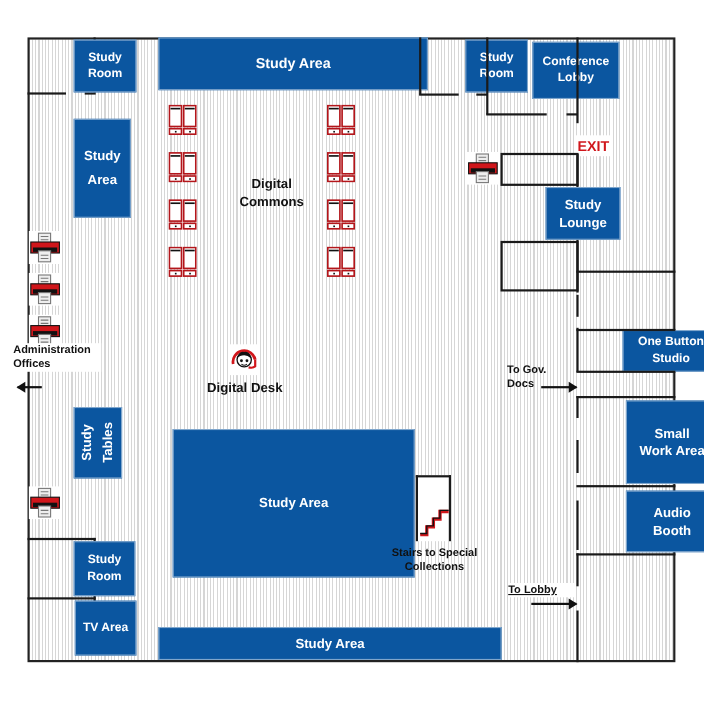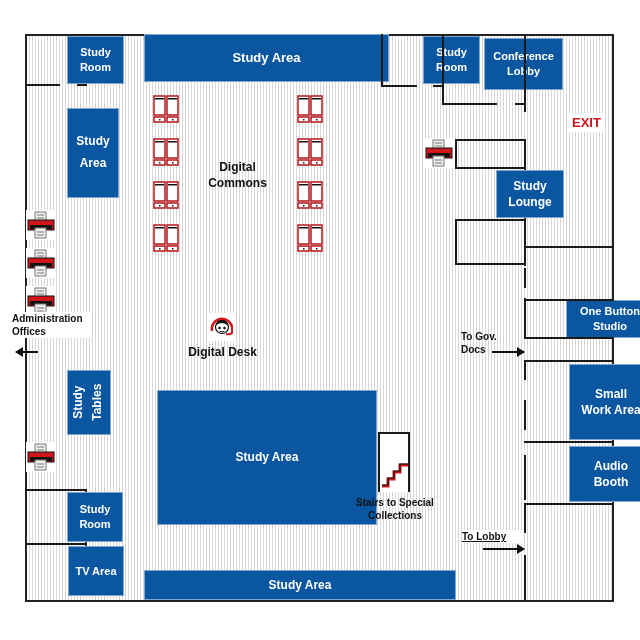--- a/index.html
+++ b/index.html
@@ -50,21 +50,21 @@
 
 <div class="wall" style="left:442px;top:34px;width:2px;height:70px;"></div>
 <div class="wall" style="left:442px;top:103px;width:55px;height:2px;"></div>
 <div class="wall" style="left:515px;top:103px;width:10px;height:2px;"></div>
 <div class="room" style="left:444px;top:38px;width:79px;height:52px;font-size:11px;">
     <span>Conference
 Lobby</span>
   </div>
 
 <div class="wall" style="left:524px;top:34px;width:2px;height:78px;"></div>
-<div class="exit" style="left:522px;top:113px;margin-left:47px;">EXIT</div>
+<div class="exit" style="left:522px;top:123px;">EXIT</div>
 <div class="wall" style="left:524px;top:140px;width:2px;height:126px;"></div>
 <div class="wall" style="left:524px;top:246px;width:90px;height:2px;"></div>
 
 <div class="outline" style="left:455px;top:139px;width:71px;height:30px;"></div>
 
 <div class="room" style="left:456px;top:170px;width:68px;height:48px;font-size:12px;">
     <span>Study
 Lounge</span>
   </div>
 <div class="outline" style="left:455px;top:219px;width:71px;height:46px;"></div>
@@ -217,21 +217,21 @@
           <rect x="14" y="1" width="11" height="19"></rect>
           <rect x="1" y="22" width="11" height="5"></rect>
           <rect x="14" y="22" width="11" height="5"></rect>
         </g>
         <rect x="2" y="3" width="9" height="1.5" fill="#111"></rect>
         <rect x="15" y="3" width="9" height="1.5" fill="#111"></rect>
         <rect x="6" y="24" width="1.5" height="1.5" fill="#111"></rect>
         <rect x="19" y="24" width="1.5" height="1.5" fill="#111"></rect>
       </svg></div>
   </div>
-<div class="label" style="left:190px;top:160px;width:95px;font-size:12px;">Digital
+<div class="label" style="left:190px;top:160px;width:114px;font-size:12px;">Digital
 Commons</div>
 
 <div id="printers">
     <div class="printer" style="left: 26px; top: 210px;"><svg width="30" height="30" viewBox="0 0 30 30">
         <rect x="0" y="0" width="30" height="30" fill="#fff"></rect>
         <rect x="9" y="2" width="11" height="9" fill="#eee" stroke="#777" stroke-width="1"></rect>
         <line x1="11" y1="5" x2="18" y2="5" stroke="#777"></line>
         <line x1="11" y1="8" x2="18" y2="8" stroke="#777"></line>
         <rect x="2" y="10" width="26" height="10" fill="#d0161b" stroke="#111" stroke-width="1"></rect>
         <rect x="4" y="15" width="22" height="4" fill="#111"></rect>

